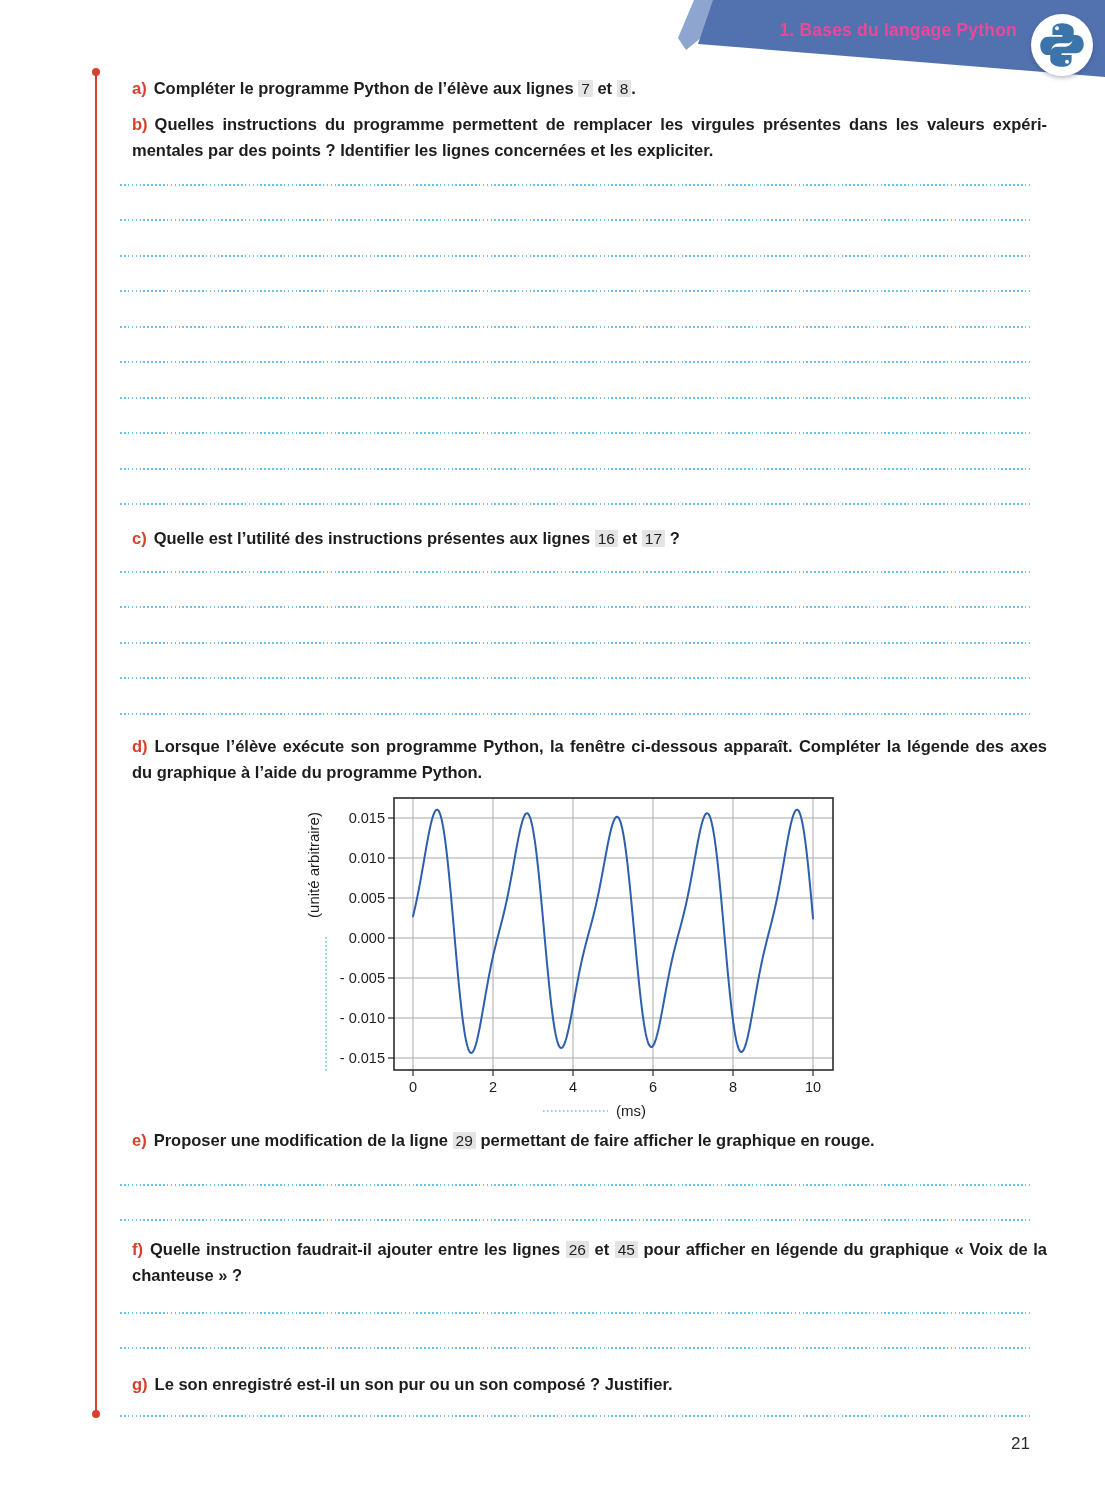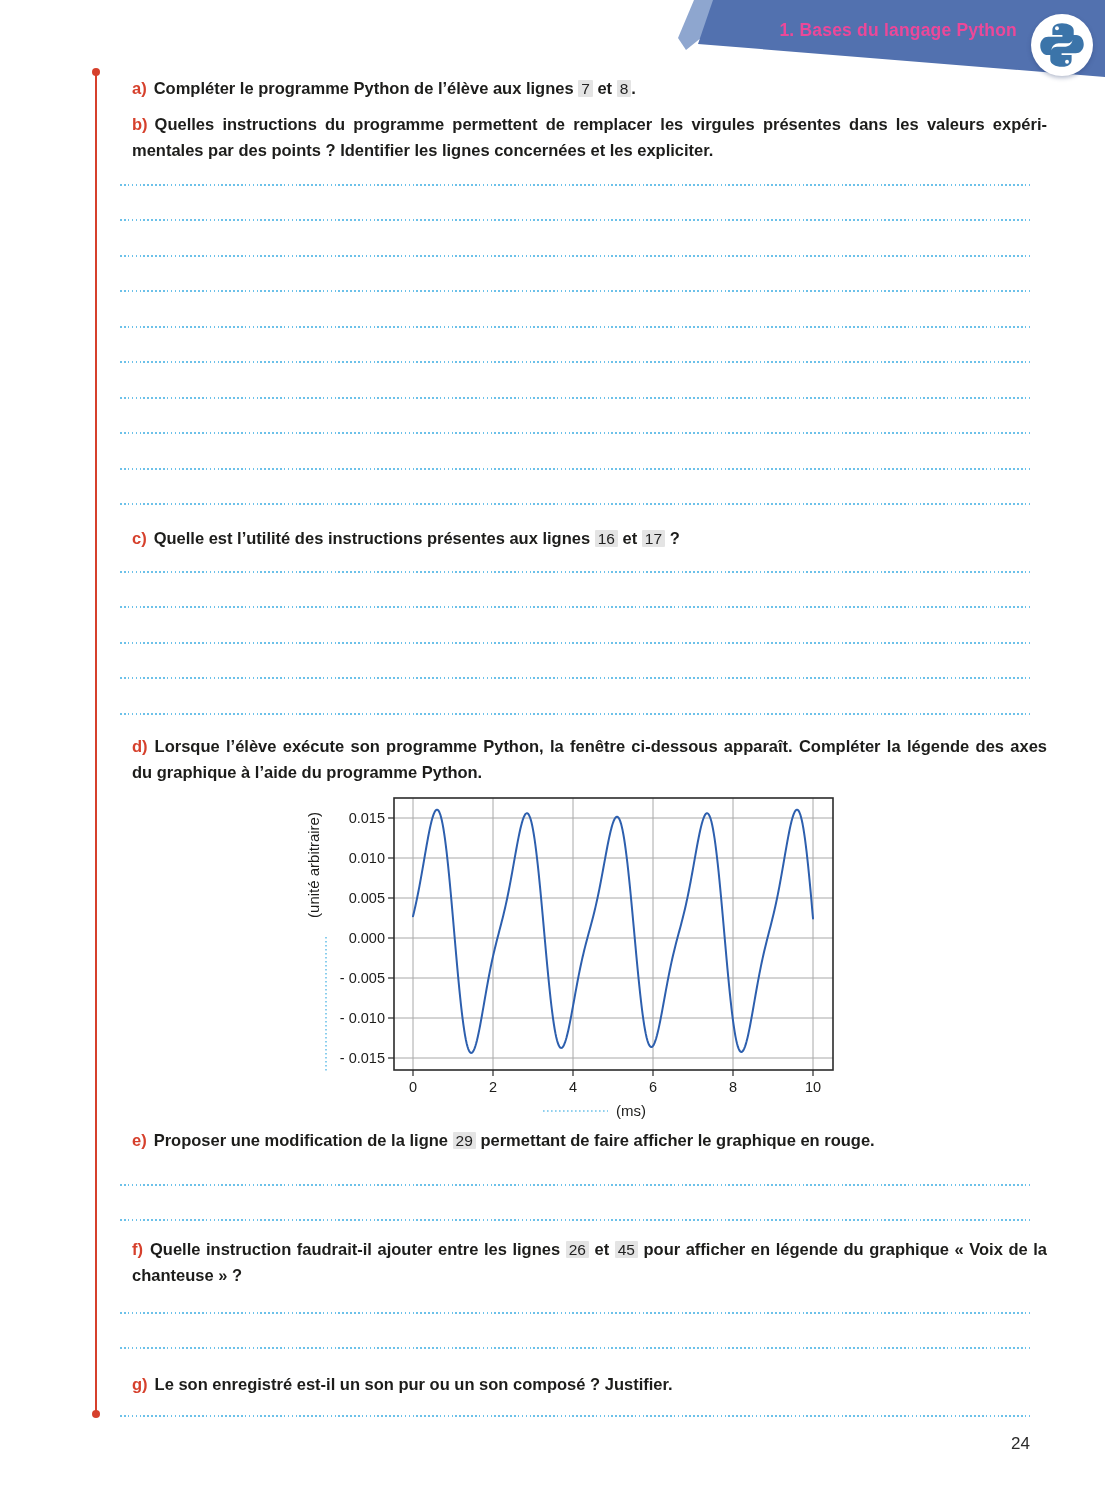--- a/index.html
+++ b/index.html
@@ -157,13 +157,13 @@
     <text x="85" y="228" text-anchor="end" class="tick">- 0.010</text>
     <line x1="88" x2="94" y1="263" y2="263" stroke="#2b2b2b" stroke-width="1.2"></line>
     <text x="85" y="268" text-anchor="end" class="tick">- 0.015</text>
     <path d="M113.00 121.33L113.80 117.98L114.60 114.53L115.40 110.98L116.20 107.30L117.00 103.49L117.80 99.56L118.60 95.51L119.40 91.32L120.20 87.03L121.00 82.63L121.80 78.13L122.60 73.57L123.40 68.96L124.20 64.32L125.00 59.68L125.80 55.08L126.60 50.54L127.40 46.10L128.20 41.80L129.00 37.68L129.80 33.77L130.60 30.12L131.40 26.77L132.20 23.74L133.00 21.09L133.80 18.85L134.60 17.06L135.40 15.74L136.20 14.93L137.00 14.66L137.80 14.94L138.60 15.80L139.40 17.25L140.20 19.30L141.00 21.96L141.80 25.22L142.60 29.09L143.40 33.55L144.20 38.60L145.00 44.20L145.80 50.34L146.60 56.98L147.40 64.10L148.20 71.65L149.00 79.60L149.80 87.89L150.60 96.48L151.40 105.31L152.20 114.34L153.00 123.50L153.80 132.74L154.60 142.01L155.40 151.24L156.20 160.37L157.00 169.36L157.80 178.14L158.60 186.66L159.40 194.87L160.20 202.72L161.00 210.17L161.80 217.18L162.60 223.71L163.40 229.72L164.20 235.19L165.00 240.10L165.80 244.43L166.60 248.16L167.40 251.28L168.20 253.80L169.00 255.71L169.80 257.03L170.60 257.76L171.40 257.92L172.20 257.53L173.00 256.61L173.80 255.19L174.60 253.30L175.40 250.98L176.20 248.26L177.00 245.17L177.80 241.76L178.60 238.07L179.40 234.13L180.20 229.98L181.00 225.67L181.80 221.23L182.60 216.70L183.40 212.11L184.20 207.49L185.00 202.88L185.80 198.30L186.60 193.78L187.40 189.33L188.20 184.98L189.00 180.73L189.80 176.60L190.60 172.60L191.40 168.72L192.20 164.98L193.00 161.35L193.80 157.85L194.60 154.45L195.40 151.15L196.20 147.93L197.00 144.79L197.80 141.69L198.60 138.63L199.40 135.59L200.20 132.53L201.00 129.46L201.80 126.35L202.60 123.17L203.40 119.93L204.20 116.59L205.00 113.16L205.80 109.61L206.60 105.95L207.40 102.17L208.20 98.26L209.00 94.24L209.80 90.10L210.60 85.86L211.40 81.53L212.20 77.12L213.00 72.66L213.80 68.16L214.60 63.65L215.40 59.17L216.20 54.74L217.00 50.39L217.80 46.17L218.60 42.10L219.40 38.22L220.20 34.58L221.00 31.21L221.80 28.14L222.60 25.43L223.40 23.09L224.20 21.18L225.00 19.71L225.80 18.73L226.60 18.24L227.40 18.29L228.20 18.89L229.00 20.06L229.80 21.80L230.60 24.13L231.40 27.04L232.20 30.54L233.00 34.61L233.80 39.25L234.60 44.44L235.40 50.15L236.20 56.36L237.00 63.05L237.80 70.16L238.60 77.67L239.40 85.53L240.20 93.70L241.00 102.12L241.80 110.75L242.60 119.53L243.40 128.41L244.20 137.34L245.00 146.25L245.80 155.10L246.60 163.82L247.40 172.37L248.20 180.69L249.00 188.74L249.80 196.46L250.60 203.81L251.40 210.75L252.20 217.24L253.00 223.25L253.80 228.76L254.60 233.73L255.40 238.15L256.20 242.00L257.00 245.27L257.80 247.97L258.60 250.08L259.40 251.61L260.20 252.57L261.00 252.98L261.80 252.85L262.60 252.21L263.40 251.07L264.20 249.47L265.00 247.44L265.80 245.01L266.60 242.21L267.40 239.09L268.20 235.67L269.00 232.00L269.80 228.12L270.60 224.06L271.40 219.86L272.20 215.55L273.00 211.18L273.80 206.76L274.60 202.34L275.40 197.93L276.20 193.57L277.00 189.27L277.80 185.05L278.60 180.93L279.40 176.92L280.20 173.02L281.00 169.25L281.80 165.59L282.60 162.06L283.40 158.65L284.20 155.34L285.00 152.13L285.80 149.01L286.60 145.96L287.40 142.97L288.20 140.02L289.00 137.09L289.80 134.17L290.60 131.23L291.40 128.26L292.20 125.24L293.00 122.15L293.80 118.99L294.60 115.73L295.40 112.37L296.20 108.90L297.00 105.32L297.80 101.61L298.60 97.79L299.40 93.85L300.20 89.80L301.00 85.66L301.80 81.43L302.60 77.14L303.40 72.80L304.20 68.44L305.00 64.08L305.80 59.75L306.60 55.48L307.40 51.31L308.20 47.27L309.00 43.40L309.80 39.72L310.60 36.29L311.40 33.14L312.20 30.30L313.00 27.81L313.80 25.71L314.60 24.02L315.40 22.78L316.20 22.02L317.00 21.76L317.80 22.02L318.60 22.83L319.40 24.19L320.20 26.12L321.00 28.61L321.80 31.68L322.60 35.32L323.40 39.51L324.20 44.25L325.00 49.52L325.80 55.30L326.60 61.55L327.40 68.24L328.20 75.35L329.00 82.83L329.80 90.64L330.60 98.73L331.40 107.06L332.20 115.57L333.00 124.22L333.80 132.94L334.60 141.69L335.40 150.41L336.20 159.04L337.00 167.54L337.80 175.85L338.60 183.92L339.40 191.70L340.20 199.15L341.00 206.23L341.80 212.89L342.60 219.10L343.40 224.83L344.20 230.05L345.00 234.74L345.80 238.89L346.60 242.47L347.40 245.48L348.20 247.93L349.00 249.79L349.80 251.10L350.60 251.84L351.40 252.05L352.20 251.73L353.00 250.91L353.80 249.62L354.60 247.88L355.40 245.72L356.20 243.18L357.00 240.29L357.80 237.09L358.60 233.61L359.40 229.90L360.20 225.99L361.00 221.91L361.80 217.70L362.60 213.41L363.40 209.05L364.20 204.66L365.00 200.28L365.80 195.91L366.60 191.60L367.40 187.36L368.20 183.20L369.00 179.14L369.80 175.18L370.60 171.35L371.40 167.63L372.20 164.02L373.00 160.54L373.80 157.16L374.60 153.89L375.40 150.70L376.20 147.60L377.00 144.55L377.80 141.55L378.60 138.58L379.40 135.62L380.20 132.65L381.00 129.65L381.80 126.61L382.60 123.51L383.40 120.33L384.20 117.06L385.00 113.69L385.80 110.20L386.60 106.59L387.40 102.86L388.20 99.01L389.00 95.03L389.80 90.93L390.60 86.73L391.40 82.43L392.20 78.04L393.00 73.60L393.80 69.11L394.60 64.61L395.40 60.12L396.20 55.67L397.00 51.30L397.80 47.05L398.60 42.94L399.40 39.02L400.20 35.32L401.00 31.88L401.80 28.75L402.60 25.96L403.40 23.54L404.20 21.53L405.00 19.97L405.80 18.89L406.60 18.31L407.40 18.26L408.20 18.76L409.00 19.82L409.80 21.47L410.60 23.71L411.40 26.54L412.20 29.96L413.00 33.97L413.80 38.56L414.60 43.70L415.40 49.39L416.20 55.59L417.00 62.27L417.80 69.40L418.60 76.94L419.40 84.85L420.20 93.09L421.00 101.60L421.80 110.33L422.60 119.24L423.40 128.25L424.20 137.33L425.00 146.41L425.80 155.44L426.60 164.36L427.40 173.11L428.20 181.64L429.00 189.90L429.80 197.84L430.60 205.42L431.40 212.58L432.20 219.30L433.00 225.54L433.80 231.26L434.60 236.45L435.40 241.07L436.20 245.11L437.00 248.56L437.80 251.42L438.60 253.68L439.40 255.35L440.20 256.43L441.00 256.94L441.80 256.89L442.60 256.31L443.40 255.21L444.20 253.64L445.00 251.61L445.80 249.16L446.60 246.33L447.40 243.15L448.20 239.67L449.00 235.91L449.80 231.93L450.60 227.76L451.40 223.43L452.20 218.99L453.00 214.47L453.80 209.90L454.60 205.32L455.40 200.75L456.20 196.22L457.00 191.75L457.80 187.36L458.60 183.07L459.40 178.89L460.20 174.82L461.00 170.88L461.80 167.06L462.60 163.36L463.40 159.78L464.20 156.32L465.00 152.95L465.80 149.67L466.60 146.47L467.40 143.32L468.20 140.21L469.00 137.12L469.80 134.04L470.60 130.94L471.40 127.80L472.20 124.61L473.00 121.35L473.80 118.00L474.60 114.55L475.40 110.99L476.20 107.31L477.00 103.51L477.80 99.58L478.60 95.52L479.40 91.34L480.20 87.05L481.00 82.64L481.80 78.15L482.60 73.59L483.40 68.98L484.20 64.34L485.00 59.70L485.80 55.10L486.60 50.56L487.40 46.12L488.20 41.82L489.00 37.70L489.80 33.79L490.60 30.14L491.40 26.78L492.20 23.76L493.00 21.10L493.80 18.86L494.60 17.07L495.40 15.75L496.20 14.94L497.00 14.66L497.80 14.94L498.60 15.79L499.40 17.24L500.20 19.29L501.00 21.94L501.80 25.21L502.60 29.07L503.40 33.53L504.20 38.58L505.00 44.18L505.80 50.31L506.60 56.96L507.40 64.07L508.20 71.62L509.00 79.56L509.80 87.85L510.60 96.44L511.40 105.27L512.20 114.30L513.00 123.46" fill="none" stroke="#2d5fae" stroke-width="2" stroke-linejoin="round" stroke-linecap="round"></path>
     <text text-anchor="middle" class="axlabel" transform="translate(19 70) rotate(-90)">(unité arbitraire)</text>
     <line x1="26" x2="26" y1="142" y2="277" stroke="#6cc1e9" stroke-width="1.6" stroke-dasharray="1.6 2.4"></line>
     <line x1="243" x2="308" y1="316" y2="316" stroke="#6cc1e9" stroke-width="1.6" stroke-dasharray="1.6 2.4"></line>
     <text x="316" y="321" class="axlabel">(ms)</text>
   </svg>
 
-<div class="pageno">24</div>
+<div class="pageno">21</div>
 
 </body></html>

